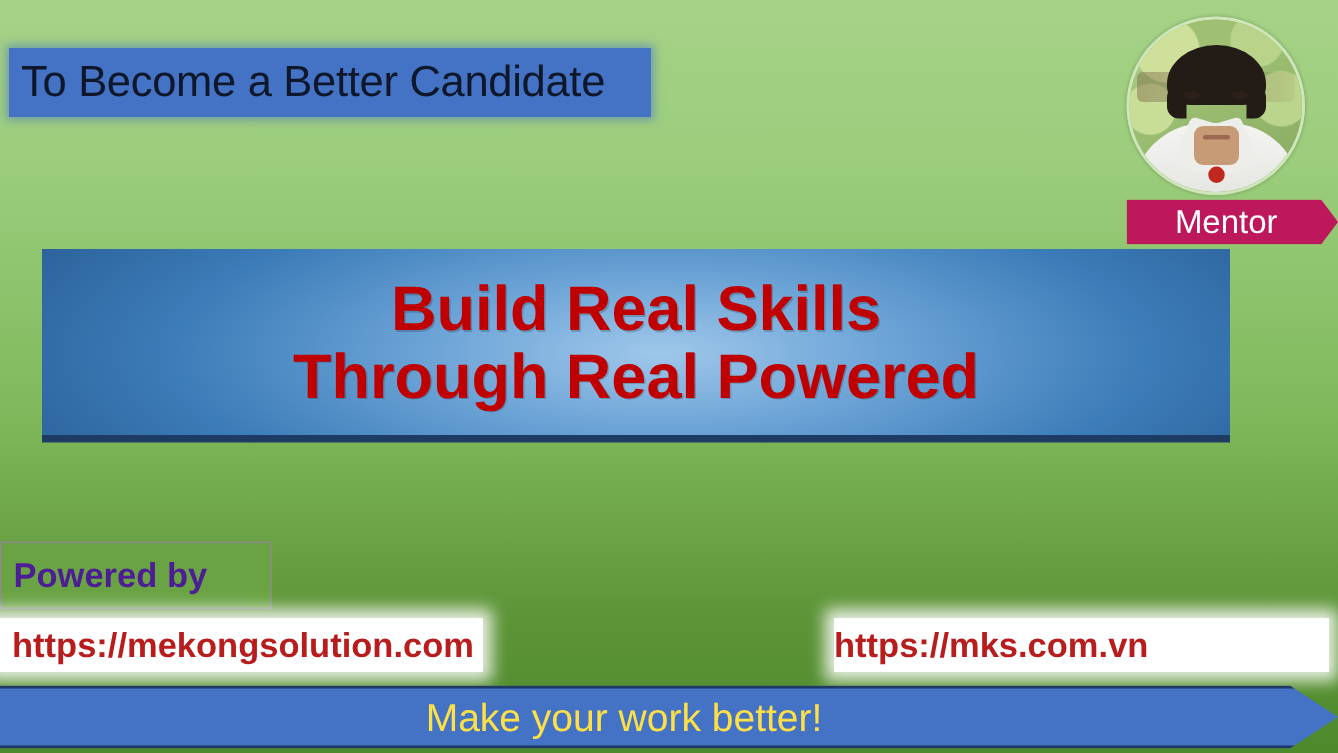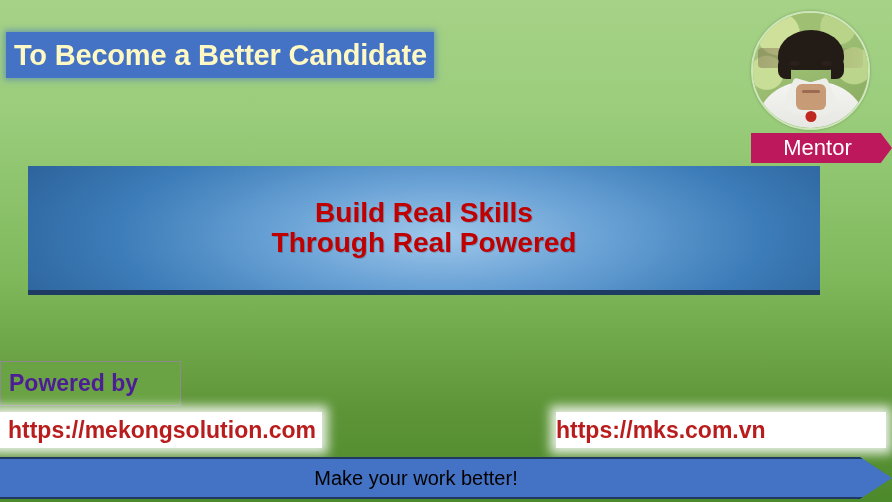--- a/index.html
+++ b/index.html
@@ -31,23 +31,23 @@
     top: 32px;
     width: 428px;
     height: 46px;
     background: #4472c4;
     box-shadow: 0 0 6px 2px rgba(68,114,196,0.55);
     display: flex;
     align-items: center;
     padding-left: 8px;
   }
   .headline-text {
-    color: #fef9c3;
+    color: #0f172a;
     font-size: 29px;
-    font-weight: bold;
+    font-weight: normal;
     letter-spacing: -0.2px;
     white-space: nowrap;
     line-height: 1;
   }
 
   
   .photo-wrap {
     position: absolute;
     left: 751px;
     top: 11px;
@@ -200,21 +200,21 @@
     height: 129px;
     background: radial-gradient(ellipse 62% 130% at 52% 56%, #9fc7ea 0%, #6ba3d6 32%, #3c7cb8 66%, #2a5e96 100%);
     border-bottom: 5px solid #1d3b63;
     display: flex;
     flex-direction: column;
     align-items: center;
     justify-content: center;
   }
   .main-line {
     color: #c00000;
-    font-size: 28px;
+    font-size: 42px;
     font-weight: bold;
     line-height: 1.08;
     white-space: nowrap;
     text-shadow: 1px 1px 0 rgba(0,0,0,0.18);
   }
 
   
   .powered-box {
     position: absolute;
     left: 0px;
@@ -263,22 +263,22 @@
     height: 42px;
     background: #4472c4;
     border-top: 2px solid #1f3864;
     border-bottom: 2px solid #1f3864;
     clip-path: polygon(0 0, 96.4% 0, 100% 50%, 96.4% 100%, 0 100%);
     display: flex;
     align-items: center;
     justify-content: center;
   }
   .bottom-text {
-    color: #000000;
-    font-size: 20px;
+    color: #fde047;
+    font-size: 26px;
     line-height: 1;
     white-space: nowrap;
     margin-right: 60px;
   }
 </style>
 </head>
 <body>
 
 <div class="slide">
 

